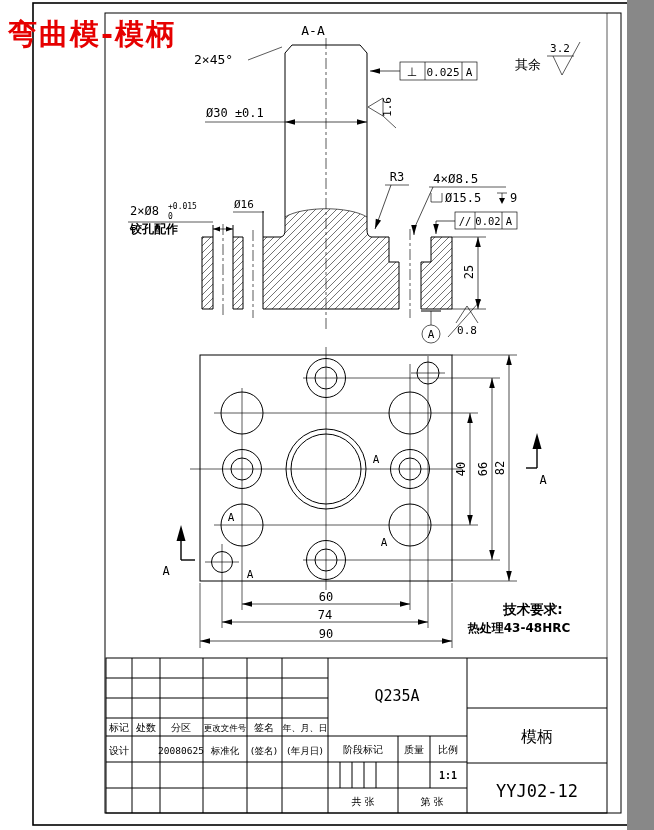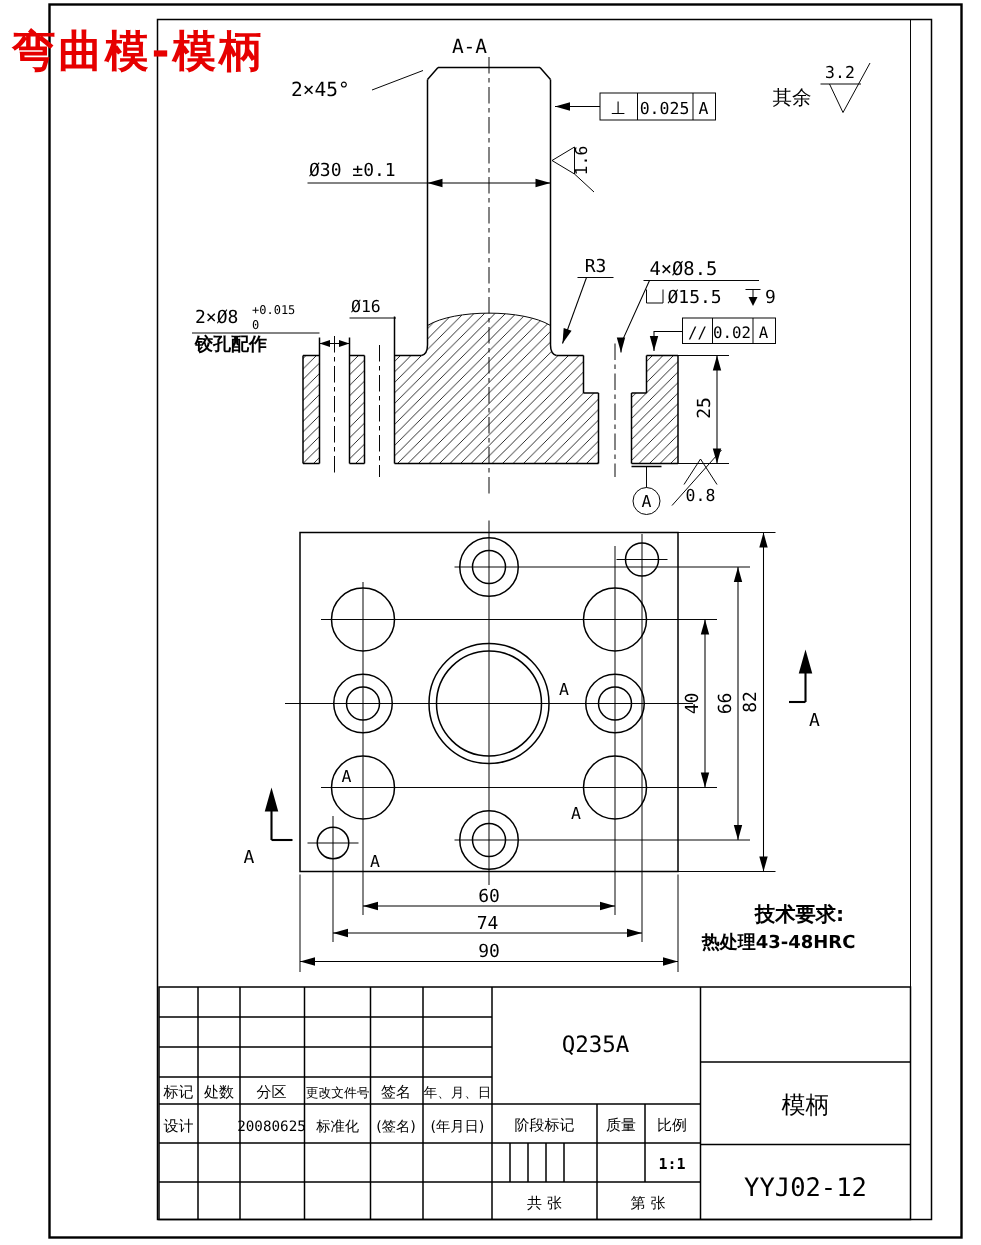--- a/index.html
+++ b/index.html
@@ -1,17 +1,17 @@
 <!DOCTYPE html>
 <html><head>
 <meta charset="utf-8">
 <style>
   html,body{margin:0;padding:0;background:#888;}
-  .sheet{position:relative;width:654px;height:830px;background:#ffffff;overflow:hidden;
-         font-family:"DejaVu Sans","Liberation Sans",sans-serif;}
+  .sheet{position:relative;width:591px;height:830px;background:#ffffff;overflow:hidden;
+         font-family:"DejaVu Sans","Liberation Sans",sans-serif;padding-left:36px;}
   svg{position:absolute;left:0;top:0;}
   svg text{fill:#000;}
   .tm{font-family:"DejaVu Sans Mono","Liberation Mono",monospace;}
   .tc{font-family:"DejaVu Sans","Liberation Sans",sans-serif;}
   .red-title{font-family:"DejaVu Sans","Liberation Sans",sans-serif;font-weight:bold;fill:#e60000;letter-spacing:2px;}
   .ln{stroke:#000;stroke-width:1;fill:none;}
   .th{stroke:#000;stroke-width:0.65;fill:none;}
   .cl{stroke:#000;stroke-width:0.65;fill:none;stroke-dasharray:11 3 3 3;}
   .dim{stroke:#000;stroke-width:0.7;fill:none;marker-start:url(#arr);marker-end:url(#arr);}
   .dimS{stroke:#000;stroke-width:0.7;fill:none;marker-start:url(#arrS);marker-end:url(#arrS);}

